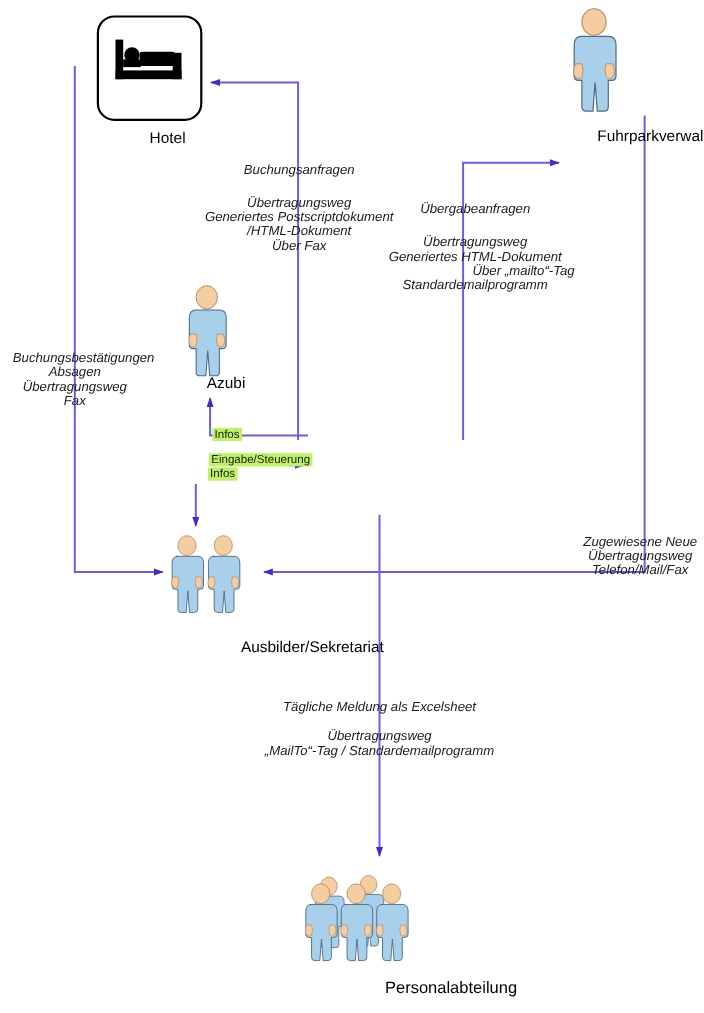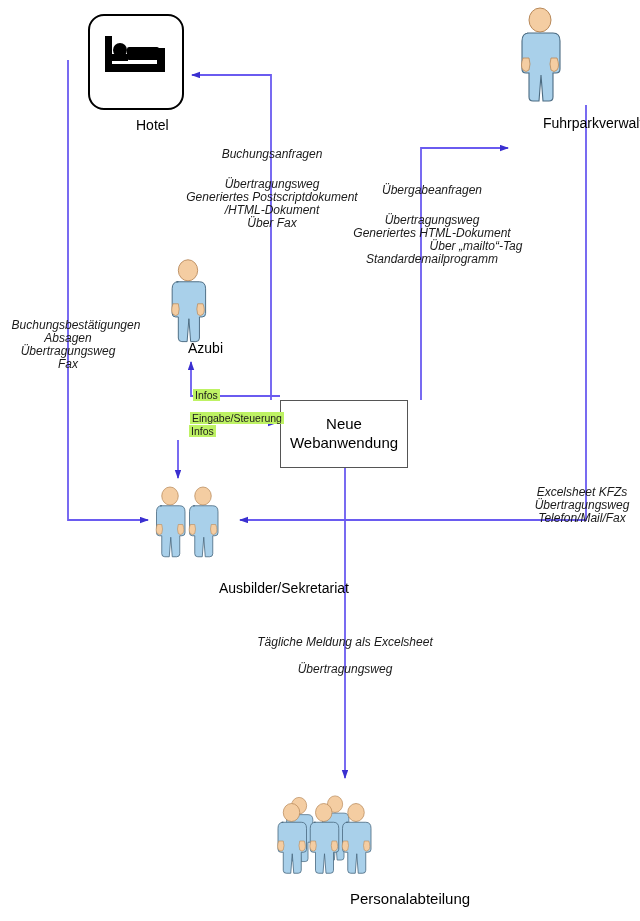--- a/index.html
+++ b/index.html
@@ -102,26 +102,20 @@
   <div class="person" style="left:162px;top:258px;">
     <svg width="52" height="88" viewBox="0 0 56 100">
       <ellipse cx="28" cy="14" rx="11" ry="12" fill="#f4cda2" stroke="#b8895a" stroke-width="1"></ellipse>
       <path d="M15,27 h26 q7,0 7,8 v28 q0,4 -4,4 h-3 v24 q0,4 -4,4 h-6 l-2,-26 l-2,26 h-6 q-4,0 -4,-4 v-24 h-3 q-4,0 -4,-4 v-28 q0,-8 7,-8 z" fill="#a9d0ea" stroke="#4b6b82" stroke-width="1.1"></path>
       <path d="M11,52 q-3,8 0,12 q3,3 6,0 q2,-6 0,-12 z" fill="#f4cda2" stroke="#b8895a" stroke-width="0.8"></path>
       <path d="M45,52 q3,8 0,12 q-3,3 -6,0 q-2,-6 0,-12 z" fill="#f4cda2" stroke="#b8895a" stroke-width="0.8"></path>
     </svg>
   </div>
   <div class="node-label" style="left:188px;top:340px;width:0;">Azubi</div>
 
-  <div class="proc-box">
-    <div>
-      <div>Neue</div>
-      <div>Webanwendung</div>
-    </div>
-  </div>
 
   <div class="person" style="left:152px;top:478px;">
     <svg width="72" height="90" viewBox="0 0 96 100">
       <g>
         <ellipse cx="24" cy="14" rx="11" ry="12" fill="#f4cda2" stroke="#b8895a" stroke-width="1"></ellipse>
         <path d="M11,27 h26 q7,0 7,8 v28 q0,4 -4,4 h-3 v24 q0,4 -4,4 h-6 l-2,-26 l-2,26 h-6 q-4,0 -4,-4 v-24 h-3 q-4,0 -4,-4 v-28 q0,-8 7,-8 z" fill="#a9d0ea" stroke="#4b6b82" stroke-width="1.1"></path>
         <path d="M7,52 q-3,8 0,12 q3,3 6,0 q2,-6 0,-12 z" fill="#f4cda2" stroke="#b8895a" stroke-width="0.8"></path>
         <path d="M41,52 q3,8 0,12 q-3,3 -6,0 q-2,-6 0,-12 z" fill="#f4cda2" stroke="#b8895a" stroke-width="0.8"></path>
       </g>
       <g transform="translate(44,0)">
@@ -182,24 +176,25 @@
   <div class="ann c" style="left:432px;top:212px;">Übertragungsweg</div>
   <div class="ann c" style="left:432px;top:225px;">Generiertes HTML-Dokument</div>
   <div class="ann c" style="left:432px;top:238px;margin-left:44px;">Über „mailto“-Tag</div>
   <div class="ann c" style="left:432px;top:251px;">Standardemailprogramm</div>
 
   <div class="ann c" style="left:68px;top:317px;padding-left:16px;">Buchungsbestätigungen</div>
   <div class="ann c" style="left:68px;top:330px;">Absagen</div>
   <div class="ann c" style="left:68px;top:343px;">Übertragungsweg</div>
   <div class="ann c" style="left:68px;top:356px;">Fax</div>
 
-  <div class="ann c" style="left:582px;top:484px;">Excelsheet KFZs</div>
+  <div class="ann c" style="left:582px;top:484px;">Zugewiesene Neue</div>
   <div class="ann c" style="left:582px;top:497px;">Übertragungsweg</div>
   <div class="ann c" style="left:582px;top:510px;">Telefon/Mail/Fax</div>
 
   <div class="ann c" style="left:345px;top:634px;">Tägliche Meldung als Excelsheet</div>
   <div class="ann c" style="left:345px;top:661px;">Übertragungsweg</div>
+  <div class="ann c" style="left:345px;top:674px;">„MailTo“-Tag / Standardemailprogramm</div>
 
   <div class="inline-lbl" style="left:193px;top:389px;">Infos</div>
   <div class="inline-lbl" style="left:174px;top:412px;margin-left:16px;">Eingabe/Steuerung</div>
   <div class="inline-lbl" style="left:189px;top:425px;">Infos</div>
 
 </div>
 
 </body></html>

